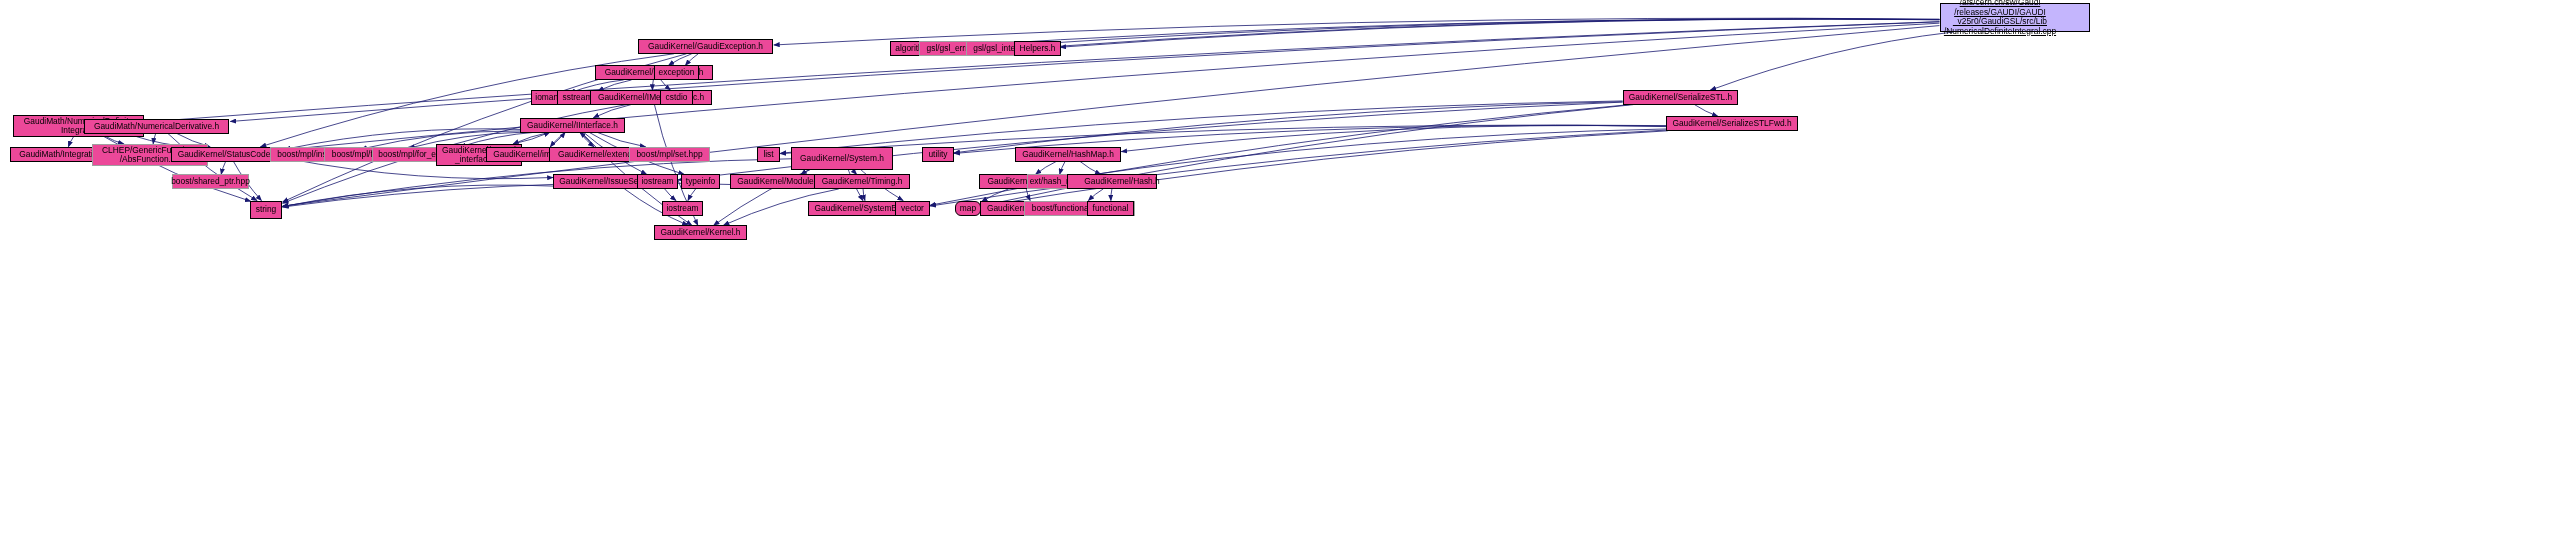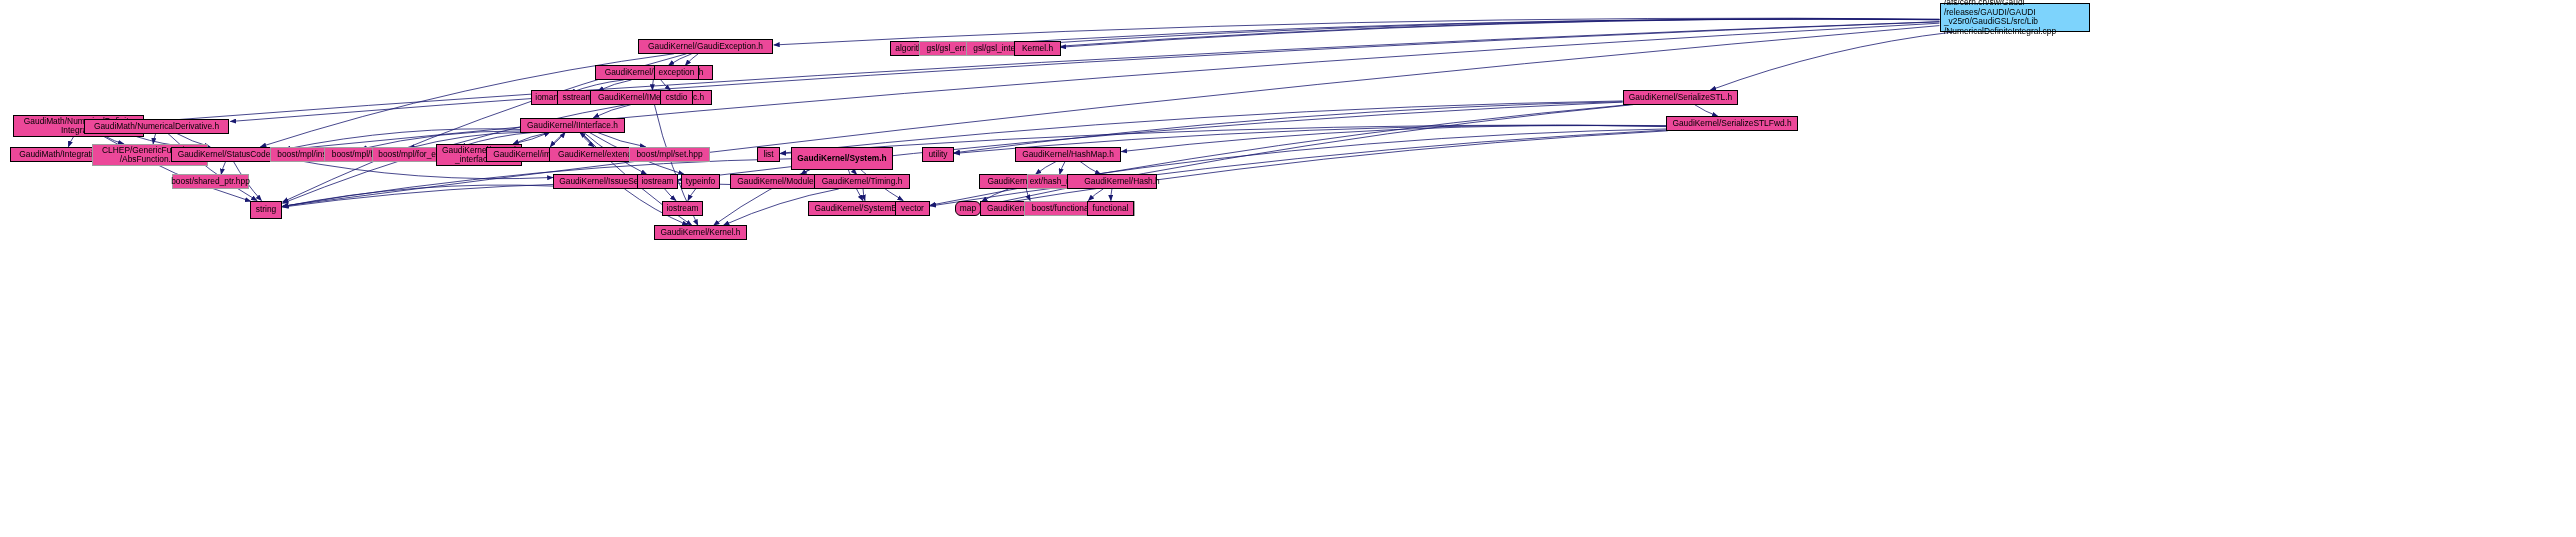--- a/index.html
+++ b/index.html
@@ -28,21 +28,21 @@
     font-size:8.4px;
     line-height:9.5px;
     color:#000000;
     background:#ec4899;
     border:0.7px solid #000000;
     white-space:pre-line;
     letter-spacing:0px;
     z-index:5;
   }
   .node.grey{ border:0.7px solid #a0a0a0; }
-  .node.root{ background:#7dd3fc; border:0.7px solid #000000; text-align:left; justify-content:flex-start; padding-left:2.9px;}
+  .node.root{ background:#c4b5fd; border:0.7px solid #000000; text-align:center; justify-content:flex-start; padding-left:2.9px;text-decoration:underline;}
 </style>
 </head>
 <body>
 
 <div id="canvas">
   <svg id="edges" viewBox="0 0 3543 739">
     <defs>
       <marker id="ah" markerWidth="9" markerHeight="7" refX="8" refY="3.5" orient="auto" markerUnits="userSpaceOnUse">
         <path d="M0,0 L9,3.5 L0,7 Z" fill="#191970"></path>
       </marker>
@@ -152,21 +152,21 @@
       <div class="node" style="left: 171px; top: 147px; width: 113px; height: 14.5px;">GaudiKernel/StatusCode.h</div>
       <div class="node grey" style="left: 270px; top: 147px; width: 90px; height: 14.5px;">boost/mpl/insert.hpp</div>
       <div class="node grey" style="left: 324px; top: 147px; width: 84px; height: 14.5px;">boost/mpl/fold.hpp</div>
       <div class="node grey" style="left: 372px; top: 147px; width: 100px; height: 14.5px;">boost/mpl/for_each.hpp</div>
       <div class="node" style="left: 436px; top: 144px; width: 86px; height: 22px;">GaudiKernel/extend
 _interfaces.h</div>
       <div class="node" style="left: 486px; top: 147px; width: 113px; height: 14.5px;">GaudiKernel/implements.h</div>
       <div class="node" style="left: 549px; top: 147px; width: 103px; height: 14.5px;">GaudiKernel/extends.h</div>
       <div class="node grey" style="left: 629px; top: 147px; width: 81px; height: 14.5px;">boost/mpl/set.hpp</div>
       <div class="node" style="left: 757px; top: 147px; width: 23px; height: 14.5px;">list</div>
-      <div class="node" style="left: 791px; top: 147px; width: 102px; height: 23px; font-weight: bold;">GaudiKernel/System.h</div>
+      <div class="node" style="left: 791px; top: 147px; width: 102px; height: 23px;">GaudiKernel/System.h</div>
       <div class="node" style="left: 922px; top: 147px; width: 32px; height: 14.5px;">utility</div>
       <div class="node" style="left: 1015px; top: 147px; width: 106px; height: 14.5px;">GaudiKernel/HashMap.h</div>
       <div class="node grey" style="left: 172px; top: 174px; width: 77px; height: 14.5px;">boost/shared_ptr.hpp</div>
       <div class="node" style="left: 553px; top: 174px; width: 118px; height: 14.5px;">GaudiKernel/IssueSeverity.h</div>
       <div class="node" style="left: 637px; top: 174px; width: 41px; height: 14.5px;">iostream</div>
       <div class="node" style="left: 681px; top: 174px; width: 39px; height: 14.5px;">typeinfo</div>
       <div class="node" style="left: 730px; top: 174px; width: 112px; height: 14.5px;">GaudiKernel/ModuleInfo.h</div>
       <div class="node" style="left: 814px; top: 174px; width: 96px; height: 14.5px;">GaudiKernel/Timing.h</div>
       <div class="node" style="left: 979px; top: 174px; width: 89px; height: 14.5px;">GaudiKernel/Map.h</div>
       <div class="node grey" style="left: 1027px; top: 174px; width: 58px; height: 14.5px;">ext/hash_map</div>
@@ -176,16 +176,16 @@
       <div class="node" style="left: 895px; top: 201px; width: 35px; height: 14.5px;">vector</div>
       <div class="node" style="left: 955px; top: 201px; width: 26px; height: 14.5px; border-radius: 6px;">map</div>
       <div class="node" style="left: 980px; top: 201px; width: 105px; height: 14.5px;">GaudiKernel/MapBase.h</div>
       <div class="node grey" style="left: 1024px; top: 201px; width: 111px; height: 14.5px;">boost/functional/hash.hpp</div>
       <div class="node" style="left: 1087px; top: 201px; width: 47px; height: 14.5px;">functional</div>
       <div class="node" style="left: 250px; top: 201px; width: 32px; height: 18px;">string</div>
       <div class="node" style="left: 654px; top: 225px; width: 93px; height: 14.5px;">GaudiKernel/Kernel.h</div>
       <div class="node" style="left: 890px; top: 41px; width: 45px; height: 14.5px;">algorithm</div>
       <div class="node grey" style="left: 919px; top: 41px; width: 70px; height: 14.5px;">gsl/gsl_errno.h</div>
       <div class="node grey" style="left: 966px; top: 41px; width: 89px; height: 14.5px;">gsl/gsl_integration.h</div>
-      <div class="node" style="left: 1014px; top: 41px; width: 47px; height: 14.5px;">Kernel.h</div>
+      <div class="node" style="left: 1014px; top: 41px; width: 47px; height: 14.5px;">Helpers.h</div>
     </div>
 </div>
 
 
 </body></html>

